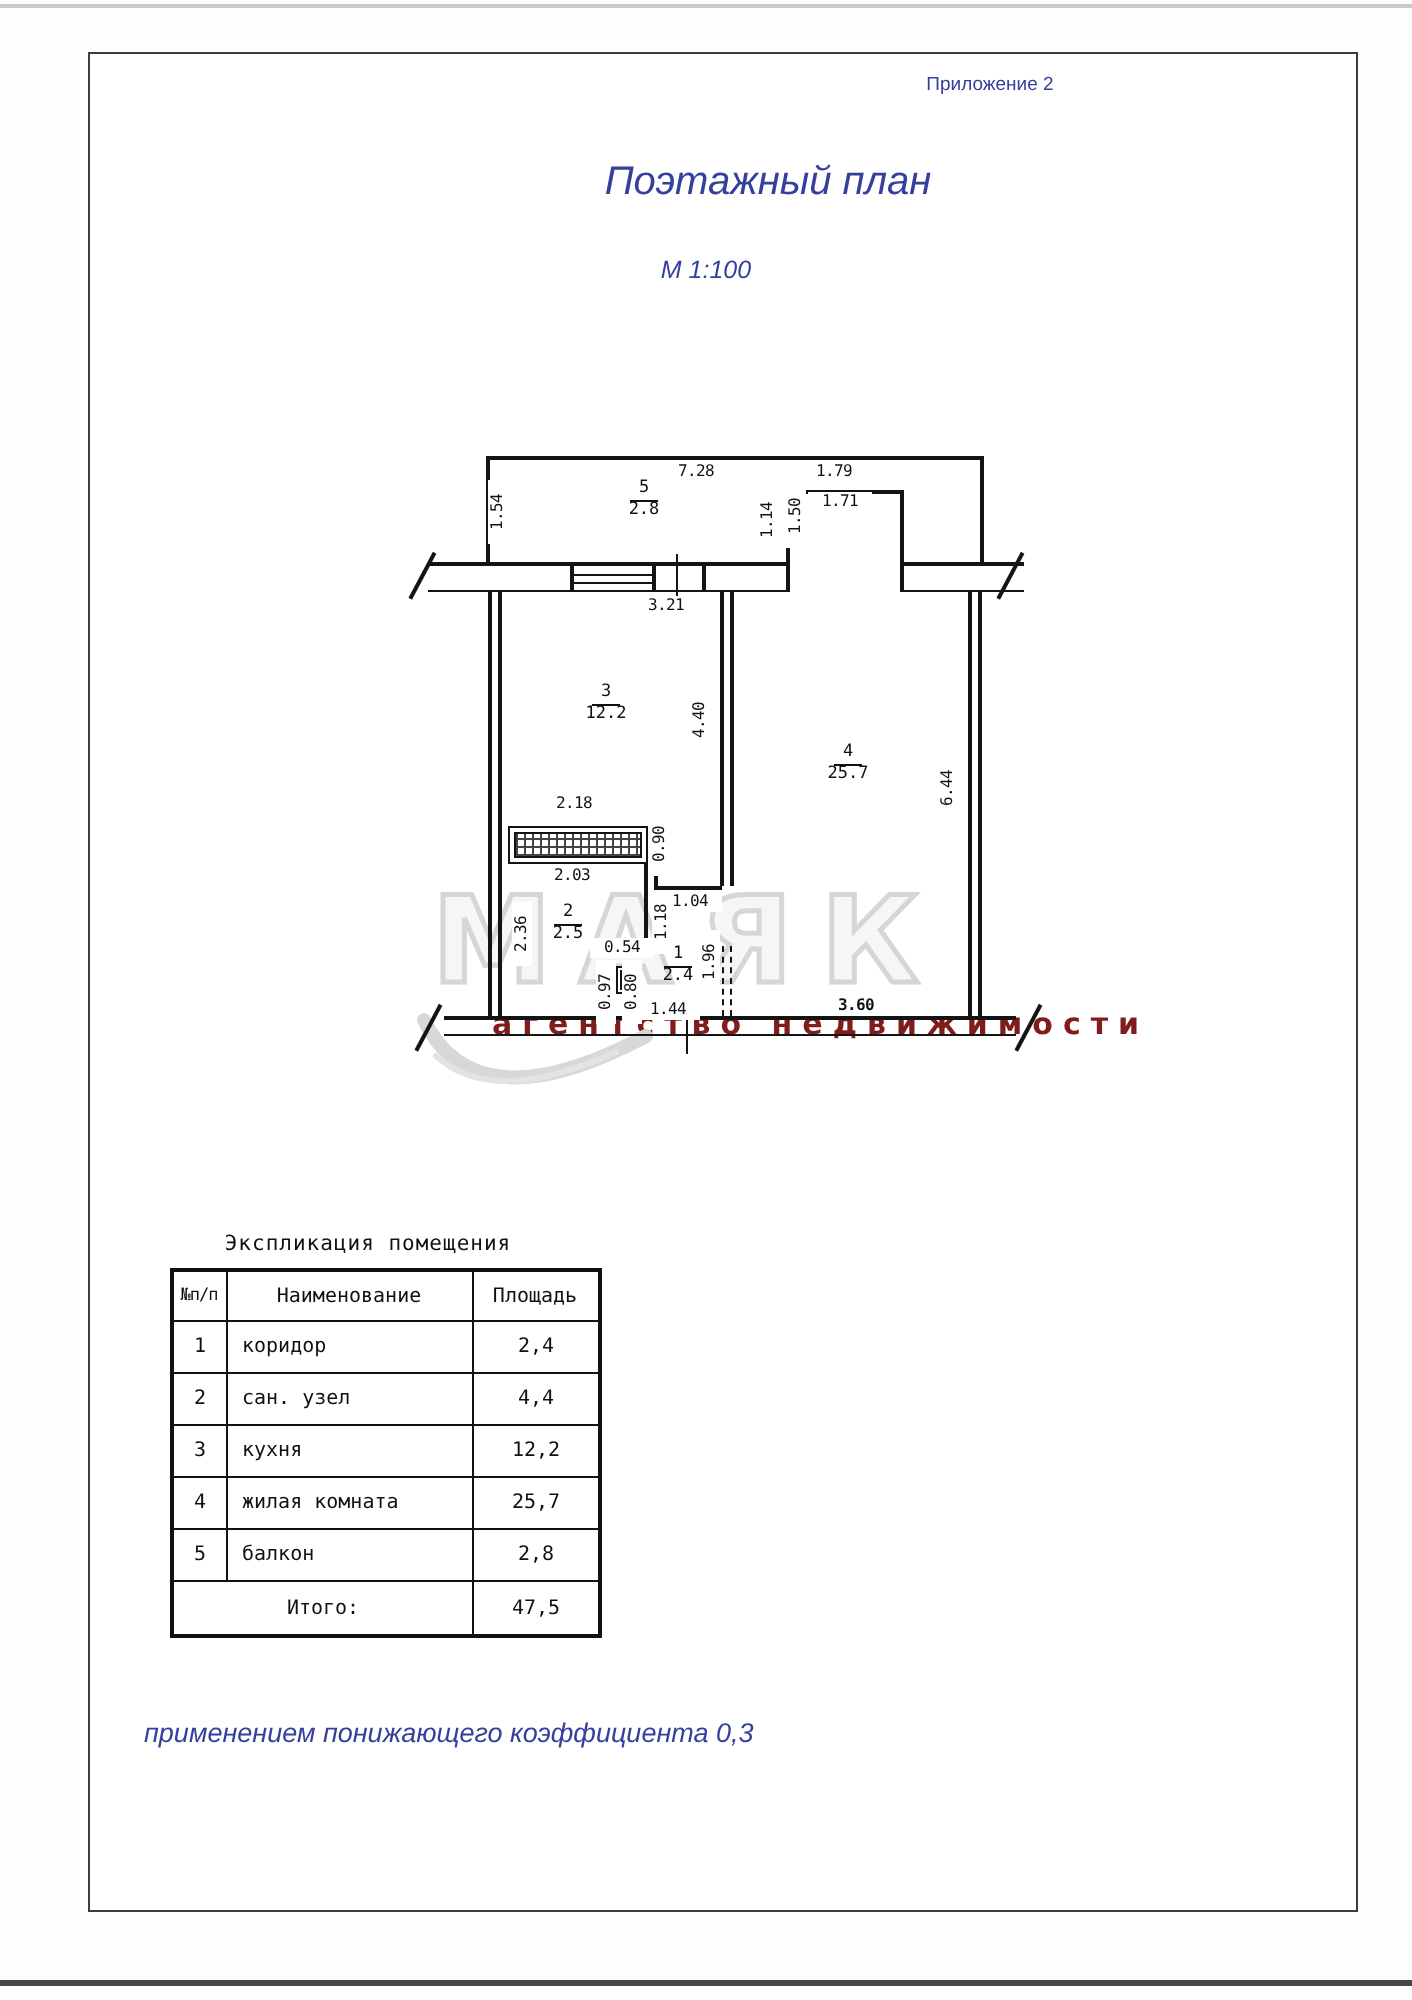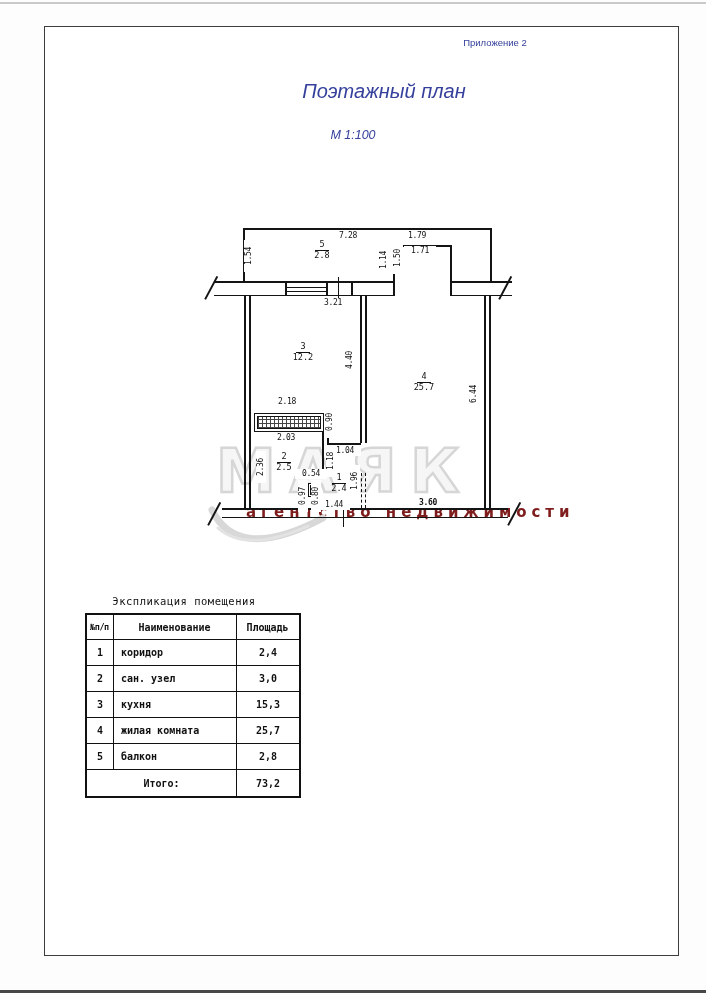--- a/index.html
+++ b/index.html
@@ -30,26 +30,26 @@
   .room-label{position:absolute;width:36px;text-align:center;font-family:"DejaVu Sans Mono",monospace;
        font-size:8.5px;color:#111;line-height:9px;z-index:2;}
   .room-num{display:inline-block;border-bottom:1px solid #111;padding:0 4px 1px 4px;}
   .watermark{position:absolute;left:216px;top:436px;width:310px;font-family:"DejaVu Sans",sans-serif;
        font-size:60px;font-weight:bold;letter-spacing:14px;color:#f6f6f6;
        -webkit-text-stroke:2.5px #d6d6d6;z-index:0;}
   .watermark-sub{position:absolute;left:246px;top:503px;font-family:"DejaVu Sans",sans-serif;
        font-size:15px;font-weight:bold;letter-spacing:5px;color:#7f1d1d;z-index:0;}
   .swoosh{position:absolute;left:208px;top:498px;z-index:0;}
 
-  .exp{position:absolute;left:85px;top:595px;width:230px;}
+  .exp{position:absolute;left:85px;top:616px;width:230px;}
   .exp-title{width:198px;text-align:center;font-family:"DejaVu Sans Mono",monospace;
        font-size:10.5px;letter-spacing:0.5px;color:#111;margin-bottom:6px;}
   table.exp-table{border-collapse:collapse;border:2px solid #111;background:#fff;
        font-family:"DejaVu Sans Mono",monospace;font-size:10px;color:#111;}
-  table.exp-table td,table.exp-table th{border:1.5px solid #111;font-weight:bold;}
+  table.exp-table td,table.exp-table th{border:1.5px solid #111;font-weight:normal;}
   .c-num{width:24px;text-align:center;}
   .c-name{width:114px;padding-left:7px;text-align:left;}
   .c-area{width:60px;text-align:center;}
   tr.hdr td{height:22px;text-align:center;padding-left:0;}
   tr.hdr .c-num{font-size:8.5px;letter-spacing:-0.5px;}
   tr.row td{height:23px;}
   tr.total td{height:24px;}
 
   .note{position:absolute;left:72px;top:856px;font-size:13.5px;font-style:italic;
         color:#35409d;line-height:22px;}
@@ -157,40 +157,41 @@
           <td class="c-area">Площадь</td>
         </tr>
         <tr class="row">
           <td class="c-num">1</td>
           <td class="c-name">коридор</td>
           <td class="c-area">2,4</td>
         </tr>
         <tr class="row">
           <td class="c-num">2</td>
           <td class="c-name">сан. узел</td>
-          <td class="c-area">3,0</td>
+          <td class="c-area">4,4</td>
         </tr>
         <tr class="row">
           <td class="c-num">3</td>
           <td class="c-name">кухня</td>
-          <td class="c-area">15,3</td>
+          <td class="c-area">12,2</td>
         </tr>
         <tr class="row">
           <td class="c-num">4</td>
           <td class="c-name">жилая комната</td>
           <td class="c-area">25,7</td>
         </tr>
         <tr class="row">
           <td class="c-num">5</td>
           <td class="c-name">балкон</td>
           <td class="c-area">2,8</td>
         </tr>
         <tr class="total">
           <td colspan="2" style="text-align:center;">Итого:</td>
-          <td class="c-area">73,2</td>
+          <td class="c-area">47,5</td>
         </tr>
       </tbody>
     </table>
   </div>
 
   <div class="note">
+    <div>применением понижающего коэффициента 0,3</div>
   </div>
 </div>
 
 </body></html>

